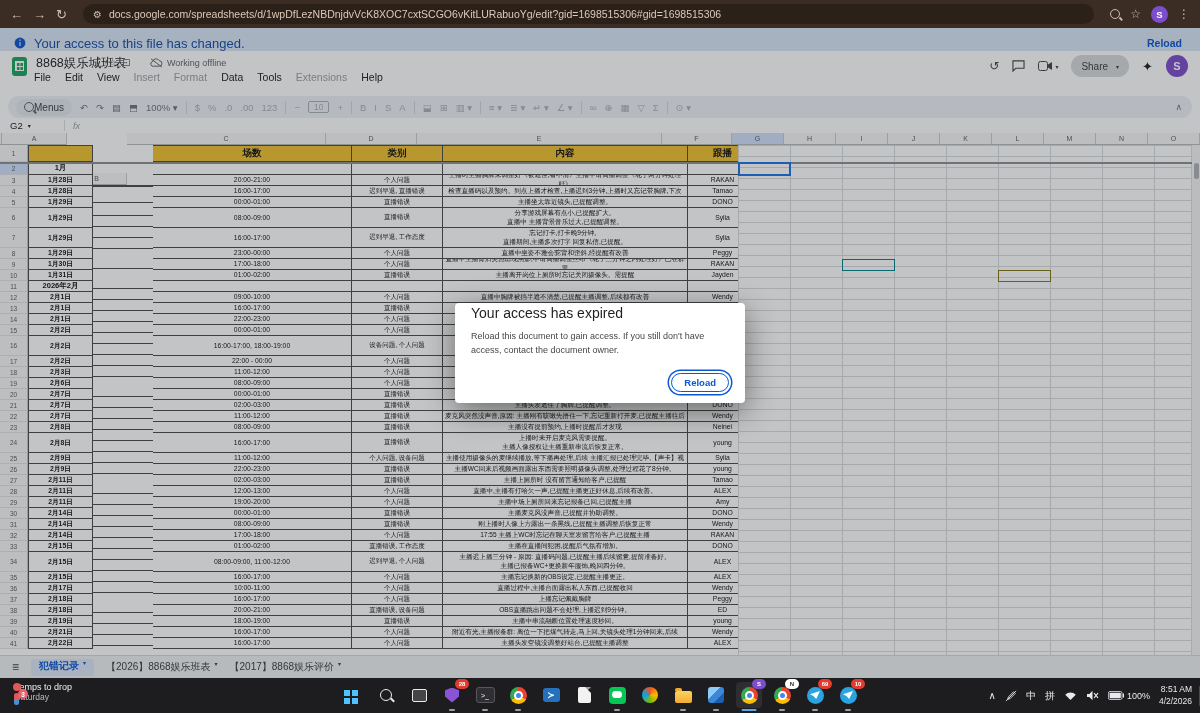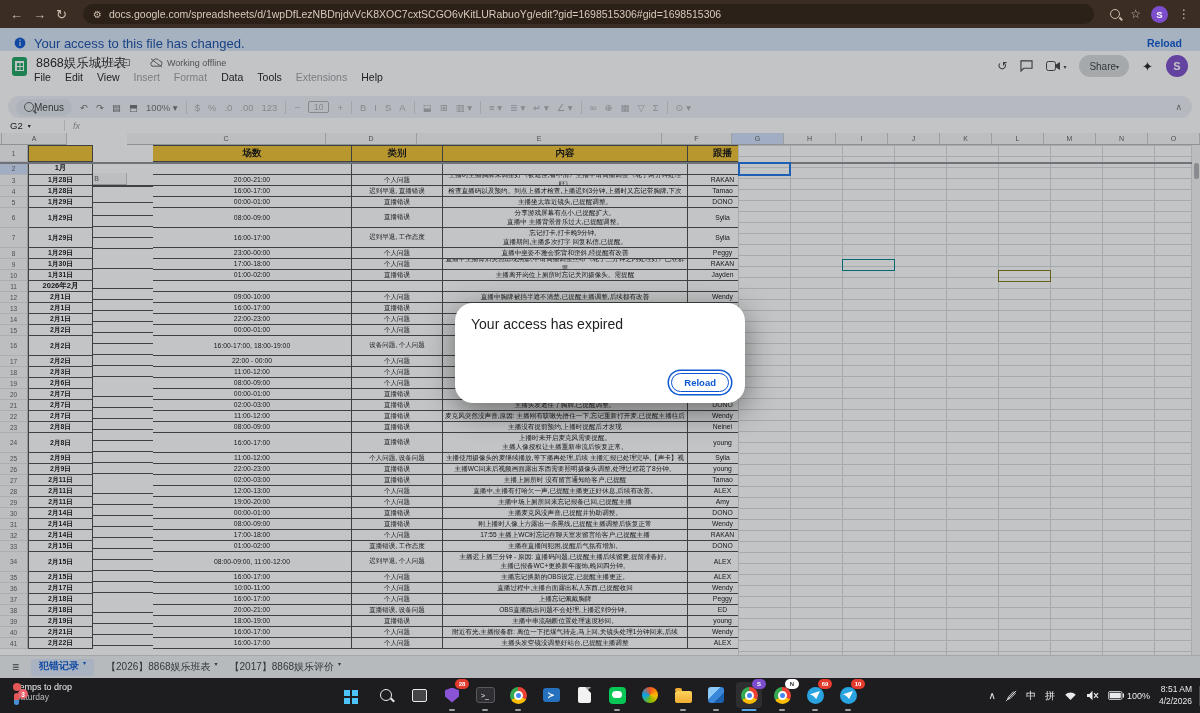--- a/index.html
+++ b/index.html
@@ -34,21 +34,21 @@
   .logo::after{content:"";position:absolute;inset:4px 3px 5px 3px;border:1px solid #fff;
                background:linear-gradient(#fff 1px,transparent 1px),linear-gradient(90deg,#fff 1px,transparent 1px);
                background-size:50% 50%;}
   .doctitle{position:absolute;left:36px;top:4px;font-size:12.5px;color:#202124;}
   .title-ico{position:absolute;top:6px;font-size:10px;color:#5f6368;}
   .offline{position:absolute;left:150px;top:7px;display:flex;align-items:center;gap:4px;font-size:9px;color:#5f6368;}
   .menubar{position:absolute;left:34px;top:20px;display:flex;gap:14px;font-size:10.5px;color:#202124;}
   .menubar .dis{color:#9aa0a6;}
   .headright{position:absolute;right:12px;top:4px;display:flex;align-items:center;gap:13px;color:#444;}
   .sharepill{height:22px;border-radius:12px;background:#d8dadd;color:#3c4043;font-size:10px;display:flex;
-             align-items:center;padding:0 10px;}
+             align-items:center;padding:0 10px;gap:8px;}
   .avatar2{width:22px;height:22px;border-radius:50%;background:#7c4dcc;color:#fff;font-size:11px;
            display:flex;align-items:center;justify-content:center;font-weight:bold;}
 
   
   .toolbar{position:absolute;top:68px;left:8px;right:8px;height:22px;background:#eef2f8;border-radius:11px;
            display:flex;align-items:center;padding:0 8px;gap:8px;box-sizing:border-box;}
   .menuschip{display:flex;align-items:center;background:#e2e8f0;border-radius:10px;height:17px;
              padding:0 8px;font-size:10px;color:#3c4043;}
   .tbico{font-size:9.5px;color:#6f7377;white-space:nowrap;}
   .tbico.dim{color:#aab0b6;}
@@ -97,22 +97,22 @@
 
   
   .tabsbar{position:absolute;top:627px;left:0;right:0;height:23px;background:#eef1f4;border-top:1px solid #d5d8db;
            display:flex;align-items:center;gap:12px;padding:0 12px;box-sizing:border-box;}
   .allsheets{font-size:12px;color:#3c4043;}
   .stab{display:flex;align-items:flex-start;gap:4px;font-size:10px;color:#3c4043;}
   .stab.active{background:#dce7f9;color:#0b57d0;font-weight:bold;height:17px;padding:0 8px;border-radius:3px;}
   .caret{font-size:6px;}
 
   
-  .dialog{position:absolute;left:455px;top:275px;width:290px;height:100px;background:#fff;border-radius:18px;
-          box-shadow:0 8px 30px rgba(0,0,0,.45);z-index:60;padding:13px 16px;box-sizing:border-box;}
+  .dialog{position:absolute;left:455px;top:275px;width:290px;height:100px;background:#fff;border-radius:4px;
+          box-shadow:0 8px 30px rgba(0,0,0,.45);z-index:60;padding:2px 16px;box-sizing:border-box;}
   .dlg-title{font-size:14px;color:#1f1f1f;}
   .dlg-body{margin-top:9px;font-size:9px;color:#454746;line-height:1.55;width:250px;}
   .dlg-btn{position:absolute;right:16px;bottom:11px;font-size:9.5px;color:#0b57d0;font-weight:bold;background:#fff;
            border:1px solid #0b57d0;border-radius:999px;padding:3px 12px;
            box-shadow:0 0 0 2px #fff,0 0 0 3.5px #0b57d0;cursor:pointer;font-family:inherit;}
 
   
   .taskbar{position:absolute;left:0;bottom:0;width:1200px;height:35px;background:#1d1d1f;}
   .widget{position:absolute;left:8px;top:4px;display:flex;align-items:center;gap:7px;}
   .i-weather{width:18px;height:20px;position:relative;}
@@ -708,20 +708,21 @@
       </div>
       <div class="stab">
         <span>【2017】8868娱乐评价</span>
         <span class="caret">▾</span>
       </div>
     </div>
 
     <div class="scrim"></div>
     <div class="dialog">
       <div class="dlg-title">Your access has expired</div>
+      <div class="dlg-body">Reload this document to gain access. If you still don't have access, contact the document owner.</div>
       <button class="dlg-btn">Reload</button>
     </div>
   </div>
 
   <div class="taskbar">
     <div class="widget">
       <span style="position:relative;">
         <span class="i-weather"></span>
         <span class="wbadge3">3</span>
       </span>

